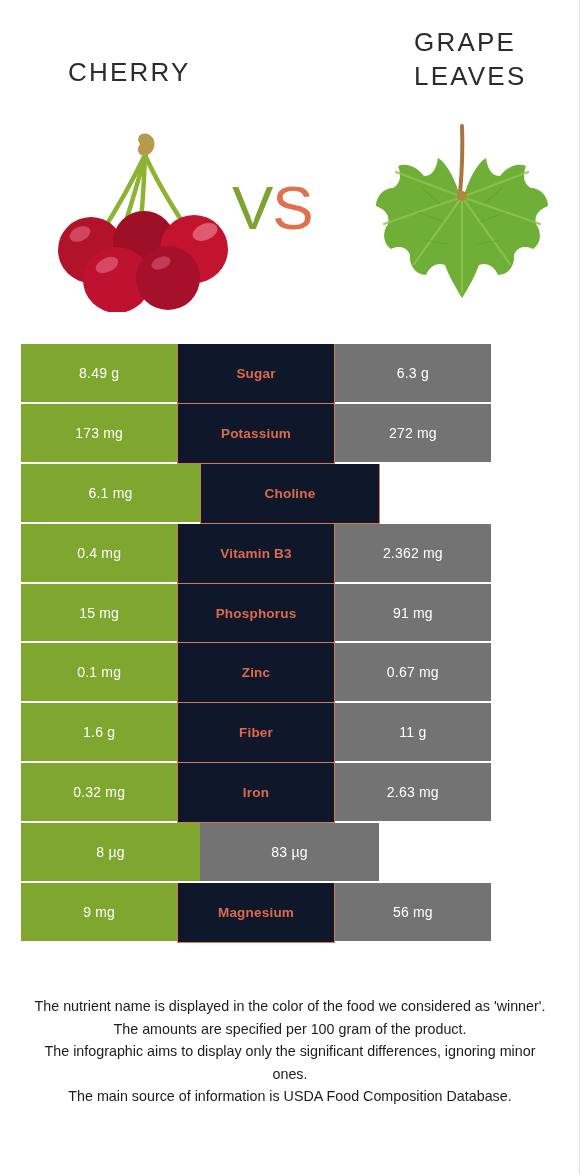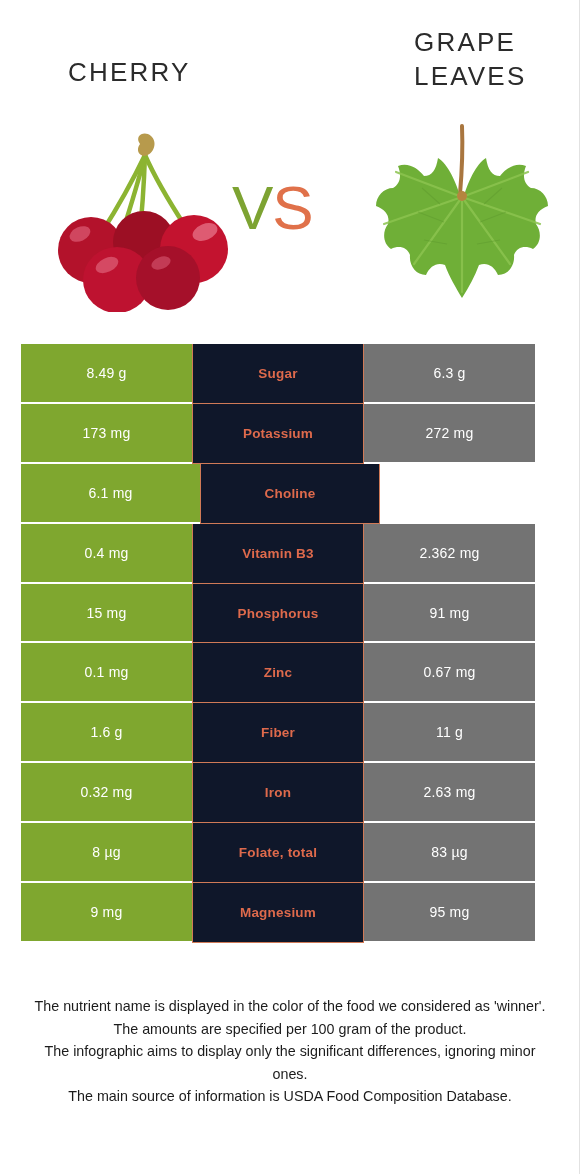--- a/index.html
+++ b/index.html
@@ -51,21 +51,21 @@
   
   .food { position: absolute; }
   .food-left  { left: 44px;  top: 122px; width: 196px; height: 190px; }
   .food-right { left: 352px; top: 96px;  width: 216px; height: 216px; }
 
   
   .table {
     position: absolute;
     left: 21px;
     top: 344px;
-    width: 514px;
+    width: 470px;
     height: 599px;
   }
   .row {
     display: flex;
     height: 59.9px;
     width: 100%;
   }
   .cell {
     display: flex;
     align-items: center;
@@ -225,27 +225,26 @@
         <div class="cell cell-mid win-orange">Fiber</div>
         <div class="cell cell-right">11 g</div>
       </div>
       <div class="row">
         <div class="cell cell-left">0.32 mg</div>
         <div class="cell cell-mid win-orange">Iron</div>
         <div class="cell cell-right">2.63 mg</div>
       </div>
       <div class="row">
         <div class="cell cell-left">8 µg</div>
-        <div class="cell cell-mid win-orange">Folate, total</div>
         <div class="cell cell-right">83 µg</div>
       </div>
       <div class="row">
         <div class="cell cell-left">9 mg</div>
         <div class="cell cell-mid win-orange">Magnesium</div>
-        <div class="cell cell-right">95 mg</div>
+        <div class="cell cell-right">56 mg</div>
       </div>
     </div>
 
   <div class="footer">
     <p>The nutrient name is displayed in the color of the food we considered as 'winner'.</p>
     <p>The amounts are specified per 100 gram of the product.</p>
     <p>The infographic aims to display only the significant differences, ignoring minor ones.</p>
     <p>The main source of information is USDA Food Composition Database.</p>
   </div>
 

